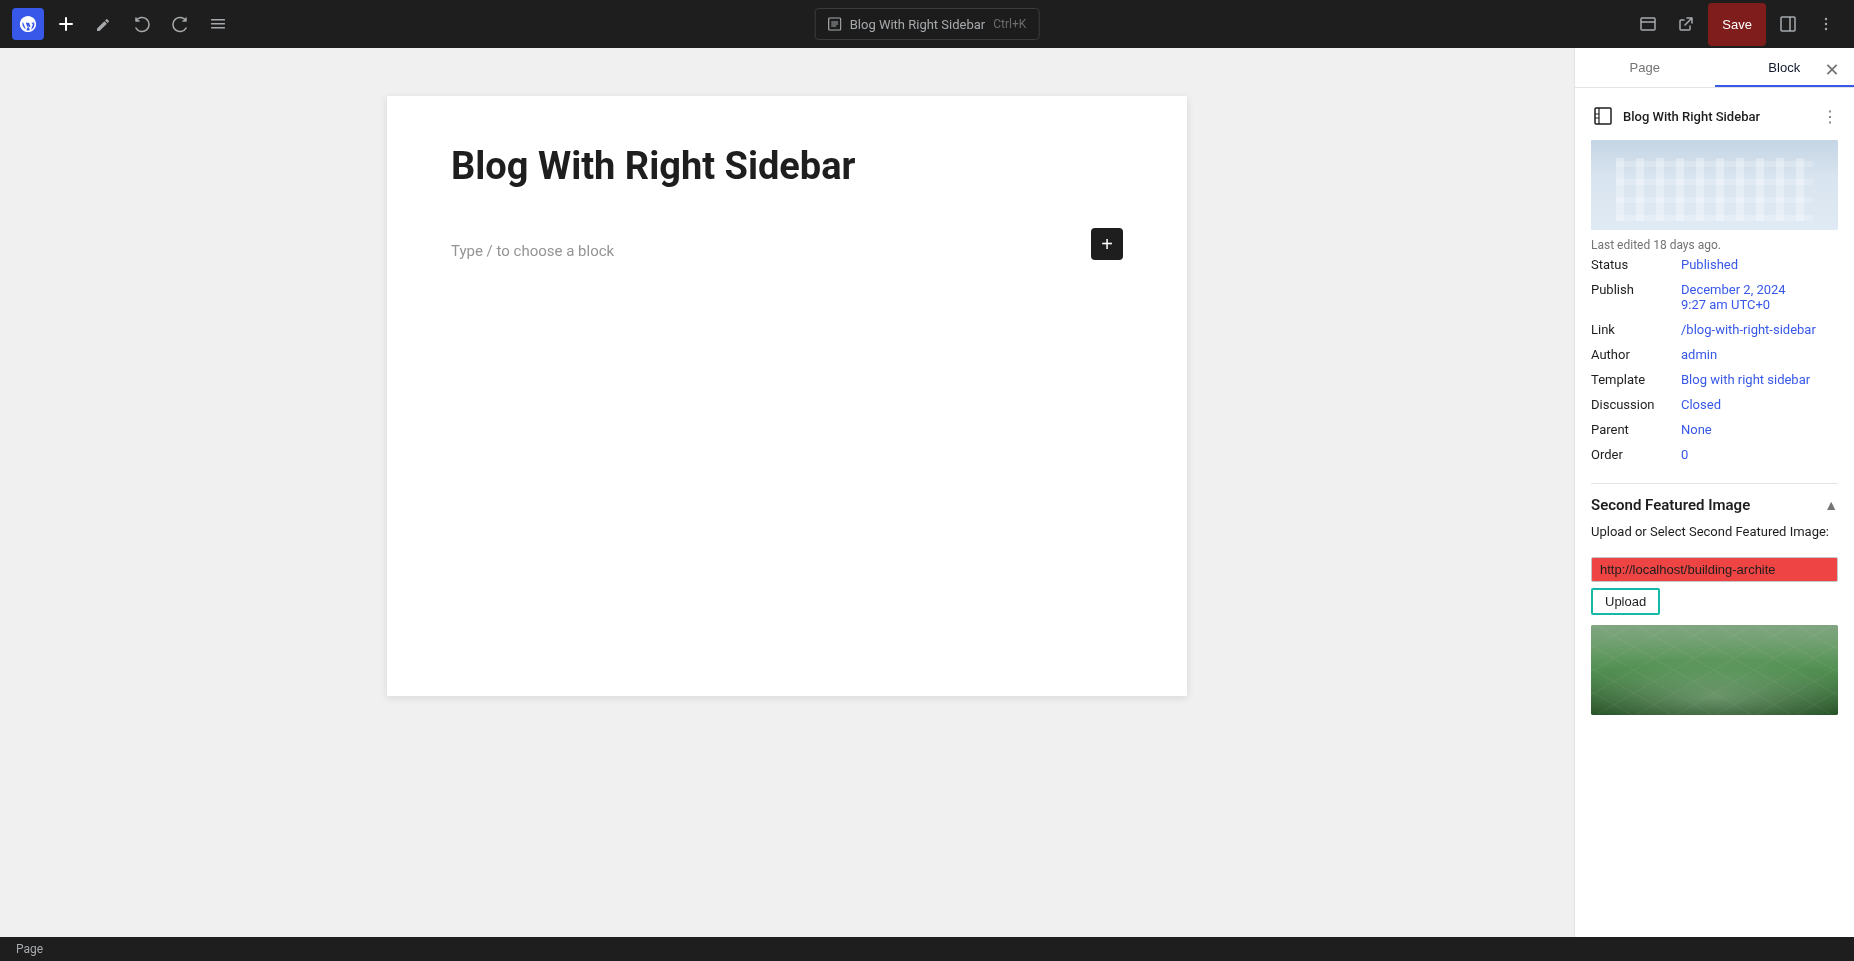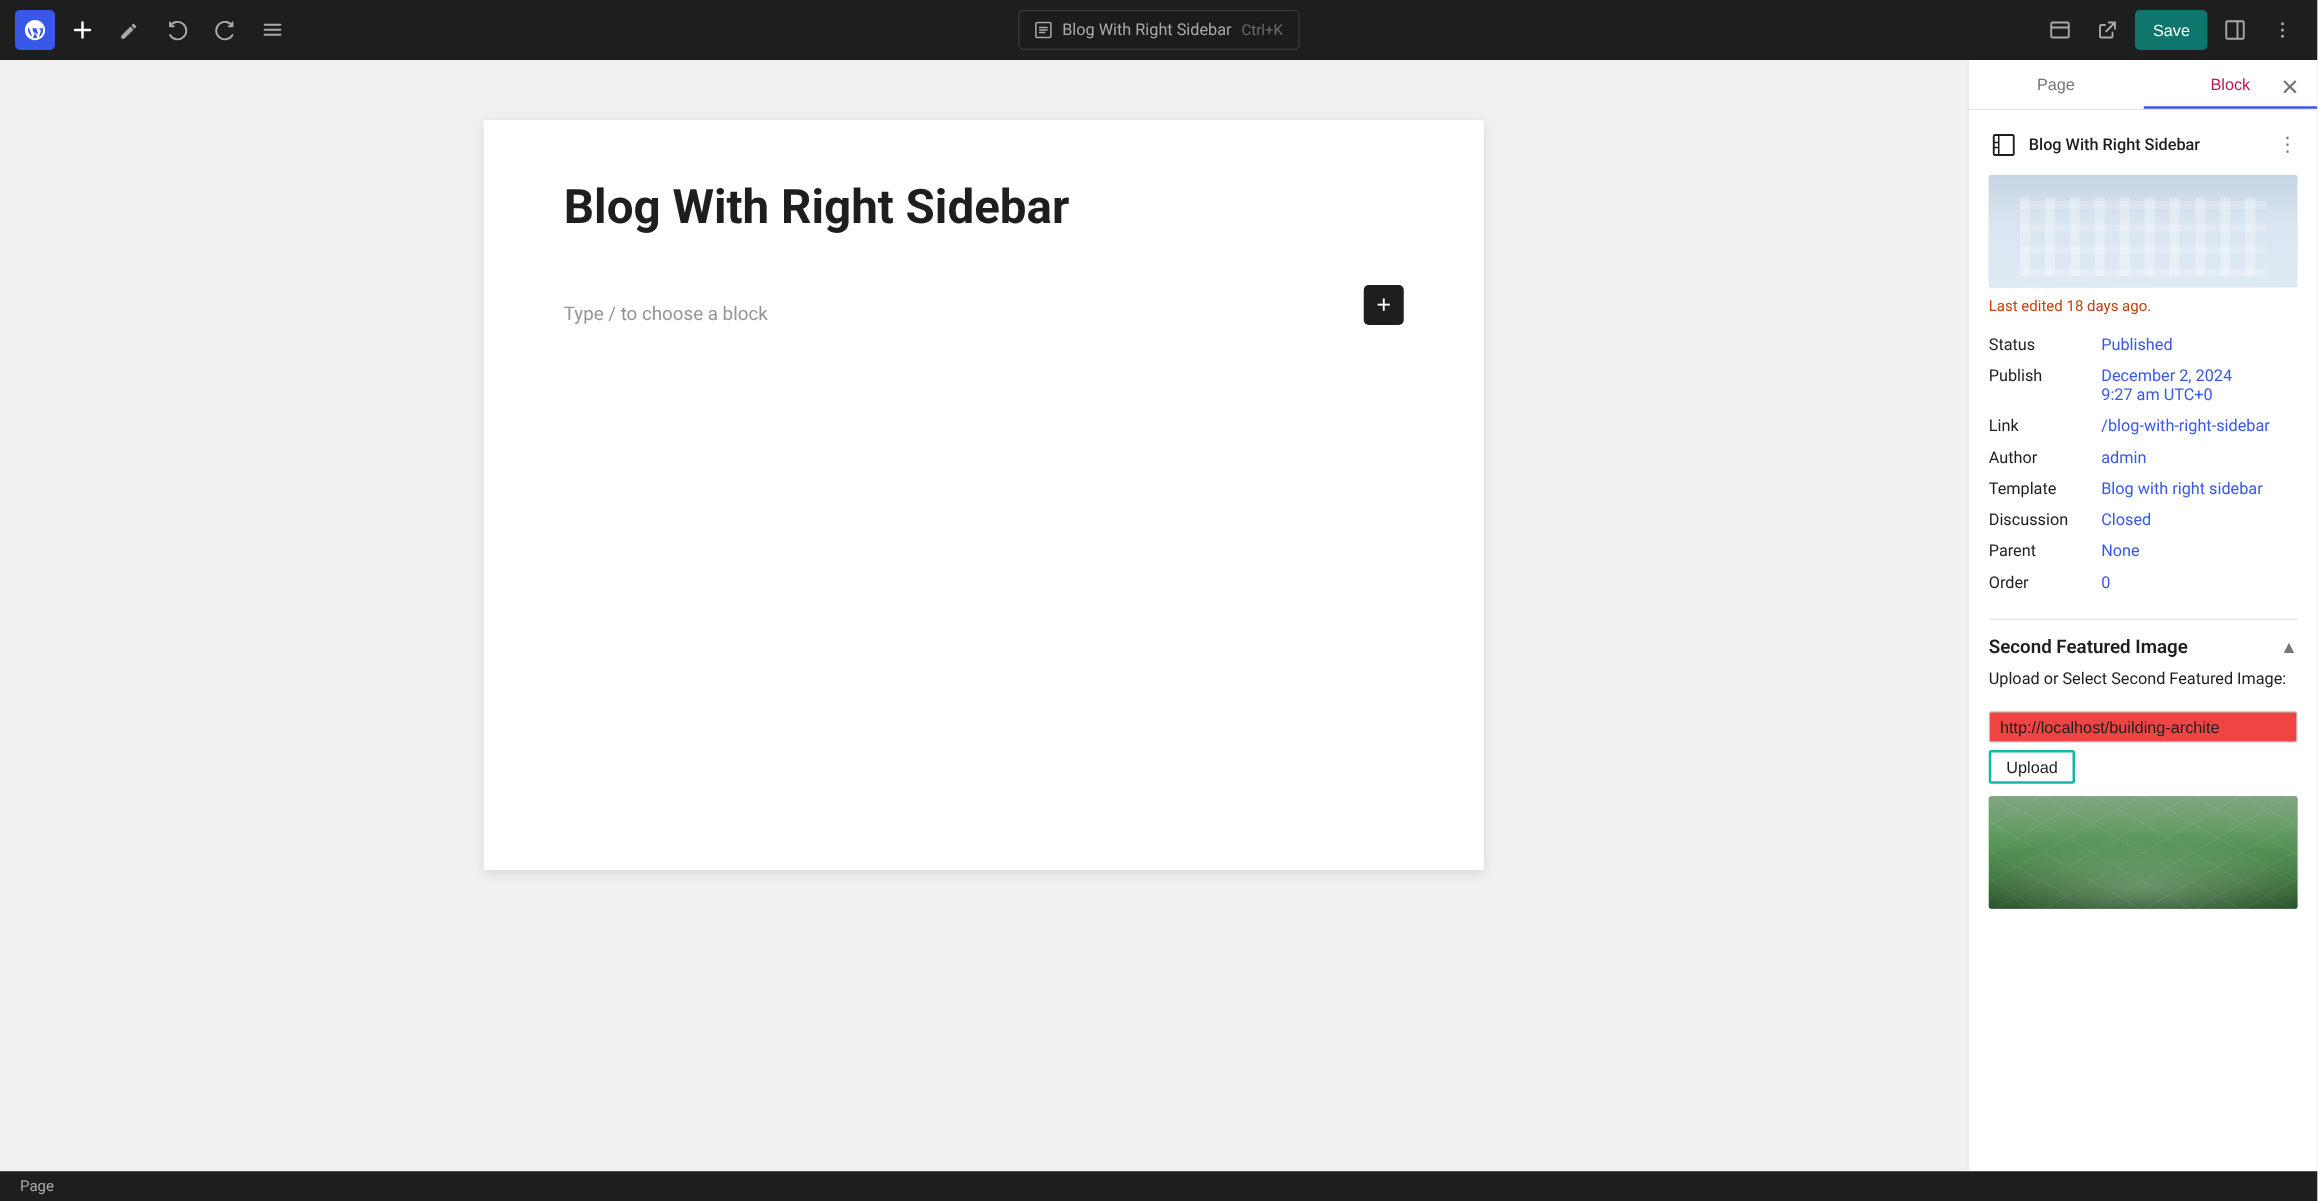--- a/index.html
+++ b/index.html
@@ -18,21 +18,21 @@
       width: 32px; height: 32px; background: #3858e9; border-radius: 4px;
       display: flex; align-items: center; justify-content: center; cursor: pointer;
     }
     .wp-logo svg { fill: white; width: 18px; height: 18px; }
 
     .toolbar-btn {
       background: none; border: none; cursor: pointer; color: #a7aaad;
       width: 32px; height: 32px; border-radius: 4px; display: flex; align-items: center;
       justify-content: center; font-size: 18px;
     }
-    .toolbar-btn.blue { background: #0f766e; color: white; width: auto; padding: 0 14px; font-size: 13px; font-weight: 500; border-radius: 4px; height: 32px; }
+    .toolbar-btn.blue { background: #7f1d1d; color: white; width: auto; padding: 0 14px; font-size: 13px; font-weight: 500; border-radius: 4px; height: 43px; }
 
     .page-title-bar {
       background: #1c1c1c; border: 1px solid #3c3c3c; border-radius: 4px;
       display: flex; align-items: center; padding: 0 12px; height: 32px; gap: 8px;
       color: #a7aaad; font-size: 13px; cursor: pointer;
     }
     .page-title-bar .shortcut { color: #6c6c6c; font-size: 12px; }
 
     
     .main-layout { display: flex; flex: 1; overflow: hidden; }
@@ -67,21 +67,21 @@
       display: flex; flex-direction: column; overflow: hidden; flex-shrink: 0;
     }
     .sidebar-tabs {
       display: flex; border-bottom: 1px solid #e2e4e7; position: relative;
     }
     .sidebar-tab {
       flex: 1; padding: 12px 0; text-align: center; font-size: 13px;
       cursor: pointer; color: #757575; border: none; background: none;
       font-weight: 400;
     }
-    .sidebar-tab.active { color: #be185d; font-weight: 500; }
+    .sidebar-tab.active { color: #0f172a; font-weight: 500; }
     .sidebar-tab-indicator {
       position: absolute; bottom: 0; height: 2px; background: #3858e9;
       transition: left 0.2s; width: 50%; left: 0;
     }
     .sidebar-close {
       position: absolute; right: 8px; top: 8px;
       background: none; border: none; cursor: pointer; color: #757575;
       font-size: 18px; width: 28px; height: 28px; display: flex; align-items: center; justify-content: center;
     }
 
@@ -107,21 +107,21 @@
     .building-facade {
       position: absolute; inset: 0;
       background: linear-gradient(180deg, #c5d5e5 0%, #d8e4ef 40%, #e0eaf5 100%);
     }
     .building-facade::before {
       content: ''; position: absolute; left: 10%; top: 20%; width: 80%; height: 70%;
       background: repeating-linear-gradient(90deg, rgba(255,255,255,0.3) 0px, rgba(255,255,255,0.3) 8px, transparent 8px, transparent 20px),
                   repeating-linear-gradient(0deg, rgba(255,255,255,0.2) 0px, rgba(255,255,255,0.2) 6px, transparent 6px, transparent 18px);
     }
 
-    .last-edited { font-size: 12px; color: #c2410c; margin-bottom: 12px; }
+    .last-edited { font-size: 12px; color: #737373; }
 
     
     .meta-table { width: 100%; border-collapse: collapse; margin-bottom: 16px; }
     .meta-table tr td { padding: 5px 0; font-size: 13px; vertical-align: top; }
     .meta-table tr td:first-child { color: #1e1e1e; font-weight: 400; width: 90px; padding-right: 8px; }
     .meta-table tr td:last-child { color: #3858e9; }
     .meta-table tr td a { color: #3858e9; text-decoration: none; }
 
     
     .section-header {

